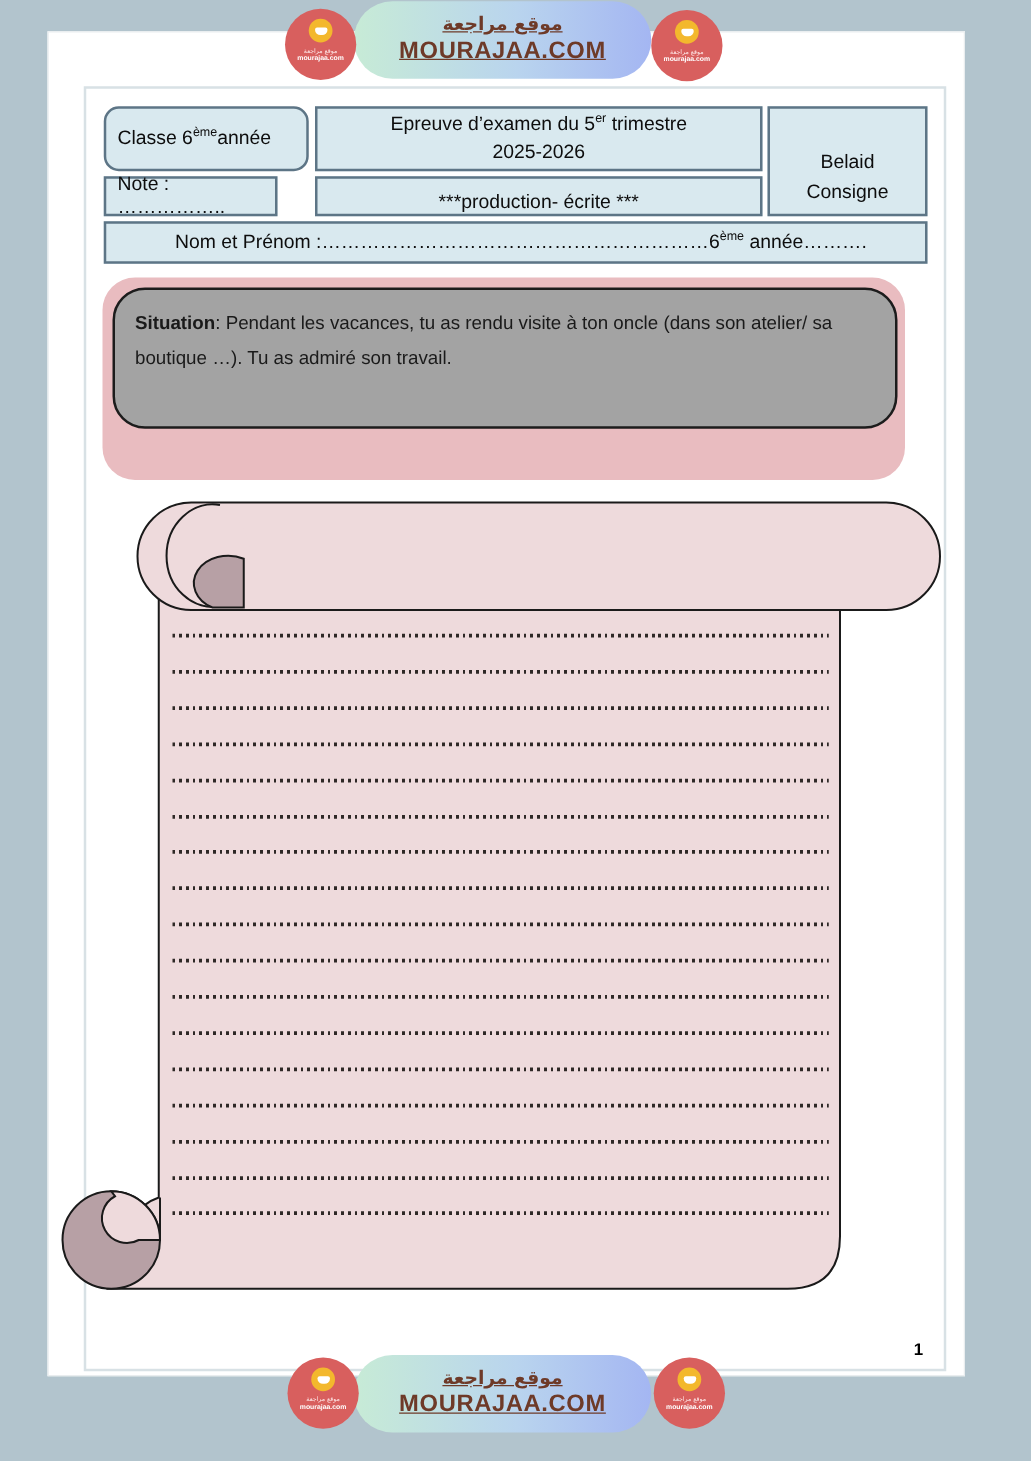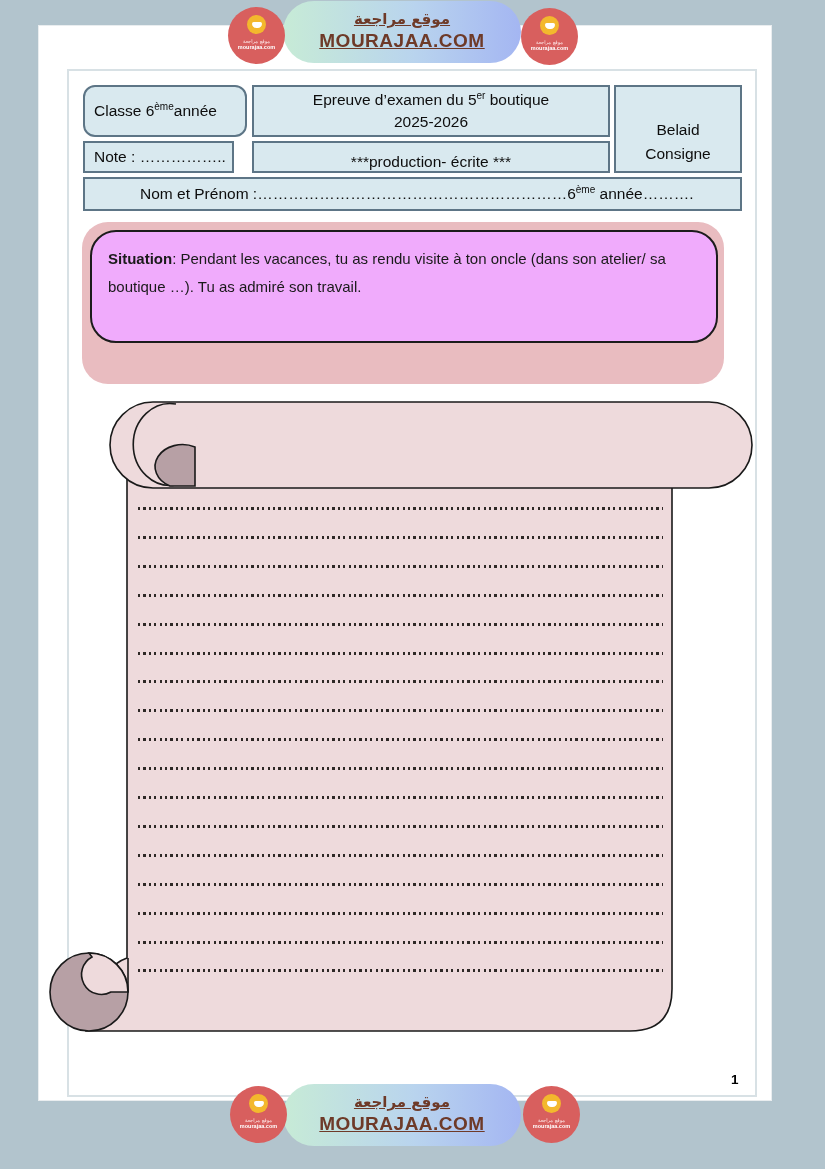--- a/index.html
+++ b/index.html
@@ -60,21 +60,21 @@
     display:flex;align-items:center;
   }
   sup{font-size:10px;vertical-align:super;line-height:0;}
   
   .brief-shadow{
     position:absolute;left:82px;top:222px;width:642px;height:162px;
     background:#e9bcc0;border-radius:26px;z-index:5;
   }
   .brief-box{
     position:absolute;left:90px;top:230px;width:628px;height:113px;
-    background:#f0abfc;border:2px solid #1c1c1c;border-radius:26px;
+    background:#a3a3a3;border:2px solid #1c1c1c;border-radius:26px;
     box-sizing:border-box;padding:13px 20px 0 16px;z-index:6;
     font-size:15px;line-height:1.85;color:#1a1a1a;
   }
   .brief-box p{margin:0 0 13px 0;}
   .brief-box b{font-weight:bold;}
   
   .scroll-svg{position:absolute;left:0;top:0;z-index:8;}
   .lines{position:absolute;left:0;top:0;z-index:9;}
   .dotline{
     position:absolute;left:138px;width:525px;height:3px;
@@ -109,27 +109,27 @@
         <span class="book-glyph"></span>
       </span>
     <span class="mini-ar">موقع مراجعة</span>
     <span class="mini-domain">mourajaa.com</span>
   </div>
 
   <div class="cell" style="left:83px;top:85px;width:164px;height:52px;padding-left:9px;border-radius:12px;">
     <span><span>Classe 6</span><sup>ème</sup><span>année</span></span>
   </div>
   <div class="cell" style="left:252px;top:85px;width:358px;height:52px;justify-content:center;text-align:center;">
-    <span style="line-height:1.45;"><span>Epreuve d’examen du 5</span><sup>er</sup><span> boutique</span><br>
+    <span style="line-height:1.45;"><span>Epreuve d’examen du 5</span><sup>er</sup><span> trimestre</span><br>
     <span>2025-2026</span></span>
   </div>
   <div class="cell" style="left:614px;top:85px;width:128px;height:88px;justify-content:center;align-items:flex-start;padding-top:6px;text-align:center;">
     <span style="line-height:1.55;margin-top:25px;"><span>Belaid</span><br><span>Consigne</span></span>
   </div>
-  <div class="cell" style="left:83px;top:141px;width:151px;height:32px;padding-left:9px;">
+  <div class="cell" style="left:83px;top:141px;width:139px;height:32px;padding-left:9px;">
     <span>Note : ……………..</span>
   </div>
   <div class="cell" style="left:252px;top:141px;width:358px;height:32px;justify-content:center;align-items:flex-end;">
     <span>***production- écrite  ***</span>
   </div>
   <div class="cell" style="left:83px;top:177px;width:659px;height:34px;padding-left:55px;">
     <span><span>Nom et Prénom :……………………………………………………</span><span>6</span><sup>ème</sup><span> année……….</span></span>
   </div>
 
   <div class="brief-shadow"></div>

